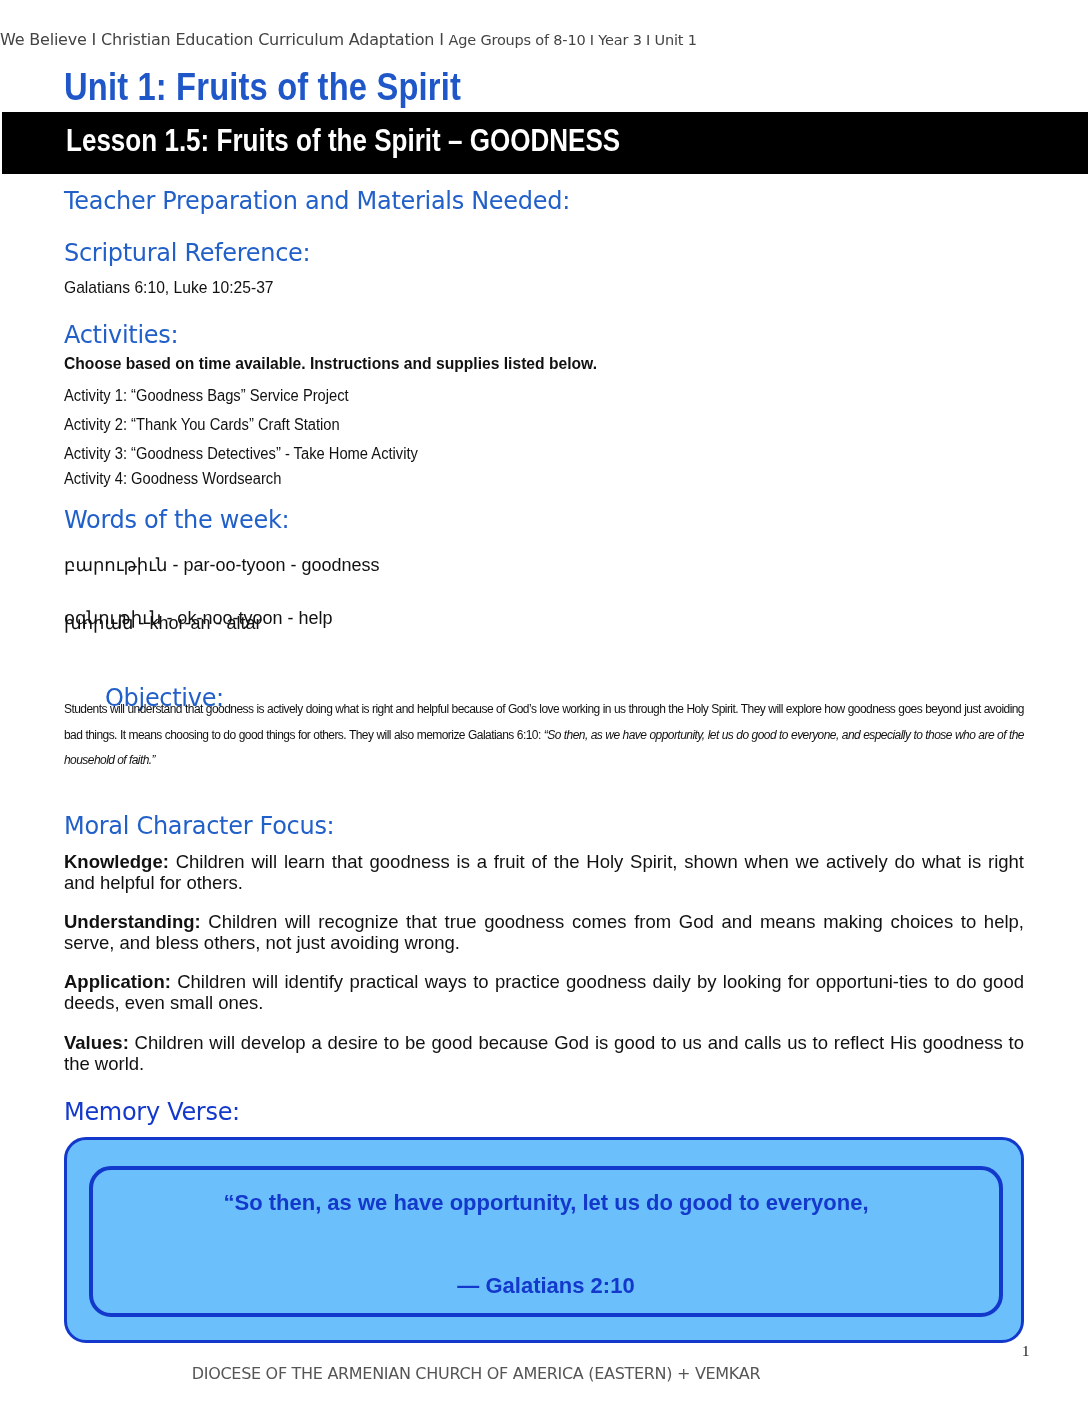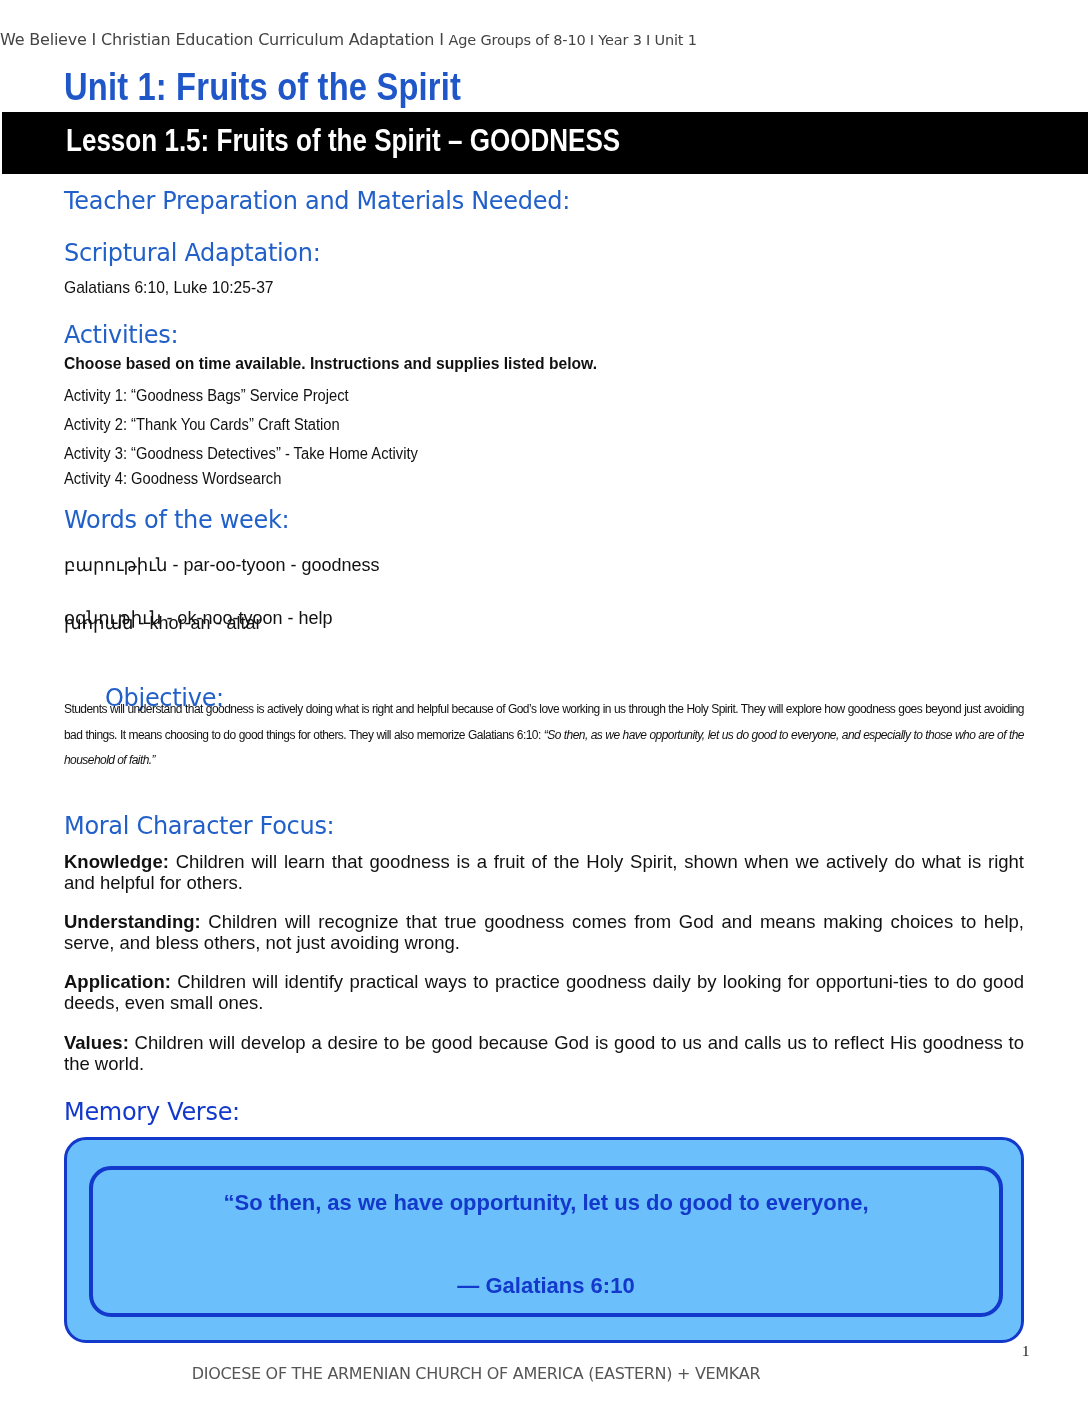--- a/index.html
+++ b/index.html
@@ -86,21 +86,21 @@
 </div>
 
 <div class="unit-title">Unit 1: Fruits of the Spirit</div>
 
 <div class="lesson-banner">
   <div class="lesson-title">Lesson 1.5: Fruits of the Spirit – GOODNESS</div>
 </div>
 
 <div class="h2" style="top:187px;">Teacher Preparation and Materials Needed:</div>
 
-<div class="h2" style="top:239px;">Scriptural Adaptation:</div>
+<div class="h2" style="top:239px;">Scriptural Reference:</div>
 <div class="body-text cond" style="top:278px;">Galatians 6:10, Luke 10:25-37</div>
 
 <div class="h2" style="top:321px;text-align:right;">Activities:</div>
 <div class="body-text bold cond" style="top:354px;">Choose based on time available. Instructions and supplies listed below.</div>
 <div>
   <div class="body-text cond" style="top:387px;font-size:16px;">Activity 1: “Goodness Bags” Service Project</div>
   <div class="body-text cond" style="top:416px;font-size:16px;">Activity 2: “Thank You Cards” Craft Station</div>
   <div class="body-text cond" style="top:445px;font-size:16px;">Activity 3: “Goodness Detectives”  -  Take Home Activity</div>
   <div class="body-text cond" style="top:470px;font-size:16px;">Activity 4: Goodness Wordsearch</div>
 </div>
@@ -127,18 +127,18 @@
 </div>
 <div class="mcf" style="top:1032px;">
   <span class="label">Values:</span><span> Children will develop a desire to be good because God is good to us and calls us to reflect His goodness to the world.</span>
 </div>
 
 <div class="h2 dark" style="top:1098px;">Memory Verse:</div>
 
 <div class="verse-outer">
   <div class="verse-inner">
     <div class="verse-line" style="top:20px;">“So then, as we have opportunity, let us do good to everyone,</div>
-    <div class="verse-line" style="top:103px;">— Galatians 6:10</div>
+    <div class="verse-line" style="top:103px;">— Galatians 2:10</div>
   </div>
 </div>
 
 <div class="page-number">1</div>
 <div class="footer">DIOCESE OF THE ARMENIAN CHURCH OF AMERICA (EASTERN) + VEMKAR</div>
 
 </body></html>

